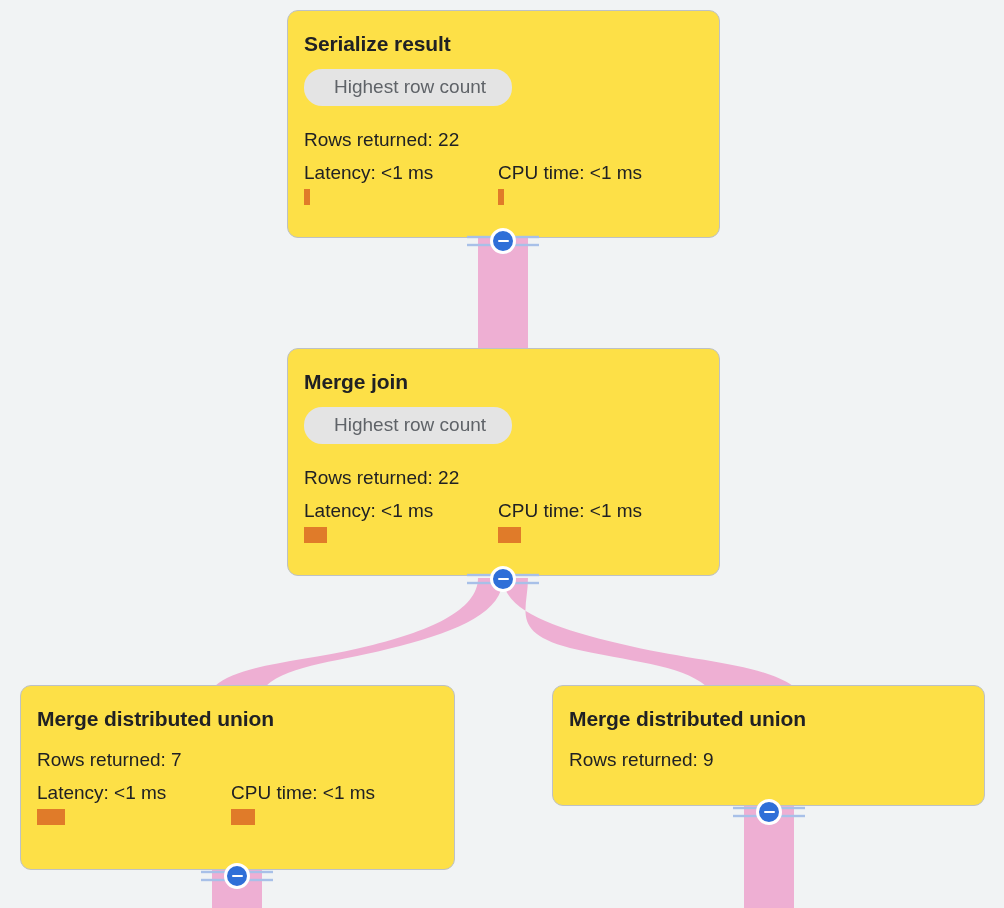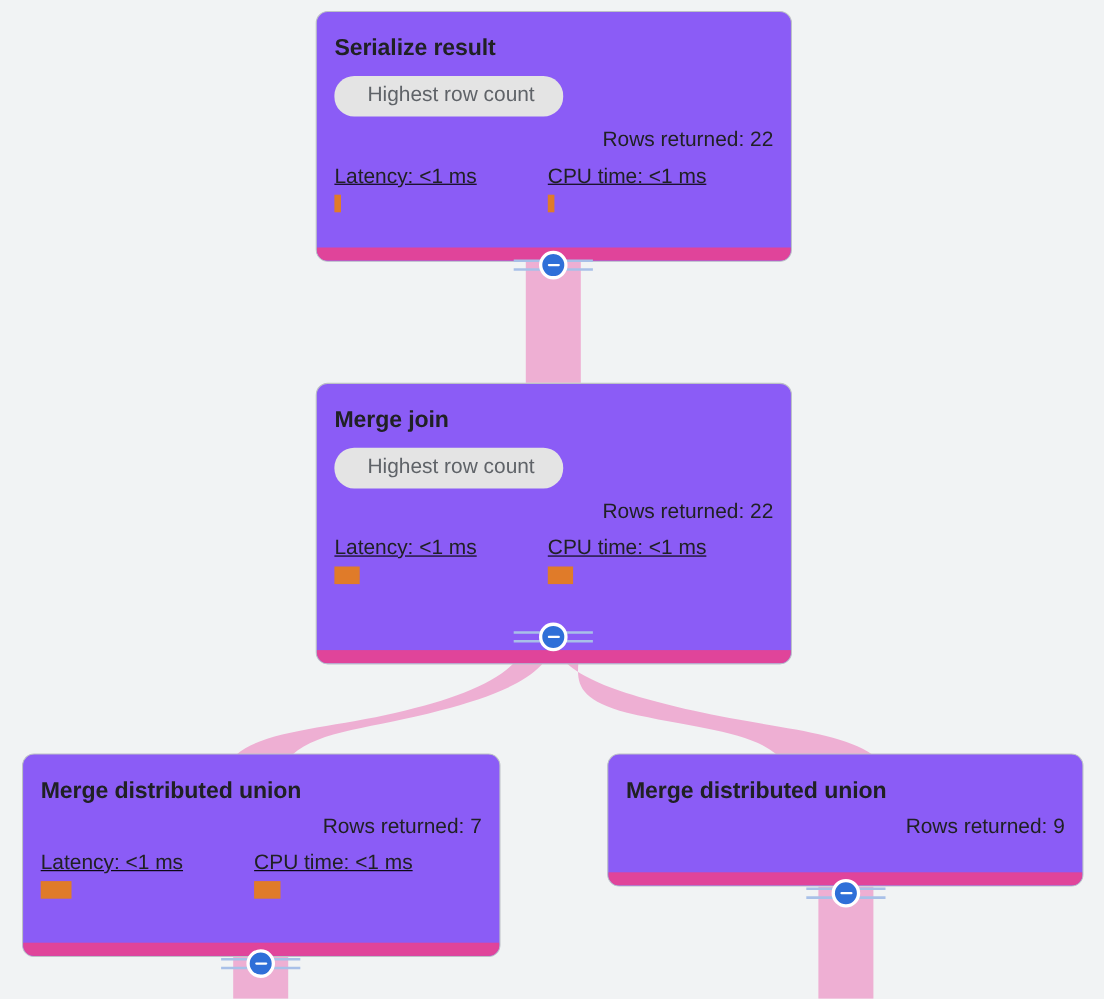--- a/index.html
+++ b/index.html
@@ -26,26 +26,26 @@
     position: absolute;
     left: 0; top: 0;
     width: 1004px;
     height: 908px;
     pointer-events: none;
   }
   
   .node-card {
     position: absolute;
     box-sizing: border-box;
-    background: #8b5cf6;
+    background: #fde047;
     border: 1px solid #bdc1c6;
     border-radius: 11px;
     overflow: hidden;
     display: flex;
-    flex-direction: column;
+    flex-direction: row;
   }
   .card-body {
     padding: 20px 16px 10px 16px;
     flex: 1 1 auto;
   }
   .card-title {
     font-size: 21px;
     font-weight: 700;
     color: #202124;
     line-height: 26px;
@@ -61,28 +61,26 @@
     line-height: 22px;
     border-radius: 18px;
     padding: 7px 26px 8px 30px;
     margin: 4px 0 6px 0;
     white-space: nowrap;
   }
   .card-rows {
     font-size: 19px;
     line-height: 24px;
     color: #202124;
-    margin: 4px 0 10px 0;
-    white-space: nowrap;
-    text-align: right;
+    margin: 16px 0 10px 0;
+    white-space: nowrap;
   }
   .metrics {
     display: flex;
     flex-direction: row;
-    text-decoration: underline;
   }
   .metric {
     display: flex;
     flex-direction: column;
   }
   .metric-label {
     font-size: 19px;
     line-height: 22px;
     color: #202124;
     white-space: nowrap;
@@ -186,21 +184,21 @@
   <div class="collapse-badge" style="left:466px; top:226px;">
     <svg class="badge-lines" viewBox="0 0 74 30" xmlns="http://www.w3.org/2000/svg">
       <line x1="1" y1="11" x2="26" y2="11" stroke="#a8c0e8" stroke-width="2.4"></line>
       <line x1="1" y1="19" x2="26" y2="19" stroke="#a8c0e8" stroke-width="2.4"></line>
       <line x1="48" y1="11" x2="73" y2="11" stroke="#a8c0e8" stroke-width="2.4"></line>
       <line x1="48" y1="19" x2="73" y2="19" stroke="#a8c0e8" stroke-width="2.4"></line>
     </svg>
     <div class="badge-circle"></div>
   </div>
 
-  <div class="node-card" style="left:287px; top:348px; width:433px; height:256px;">
+  <div class="node-card" style="left:287px; top:348px; width:433px; height:228px;">
     <div class="card-body">
       <div class="card-title">Merge join</div>
       <div class="card-chip">Highest row count</div>
       <div class="card-rows">Rows returned: 22</div>
       <div class="metrics">
         <div class="metric" style="width:194px;">
           <span class="metric-label">Latency: &lt;1 ms</span>
           <span class="metric-bar" style="width:23px;"></span>
         </div>
         <div class="metric">

